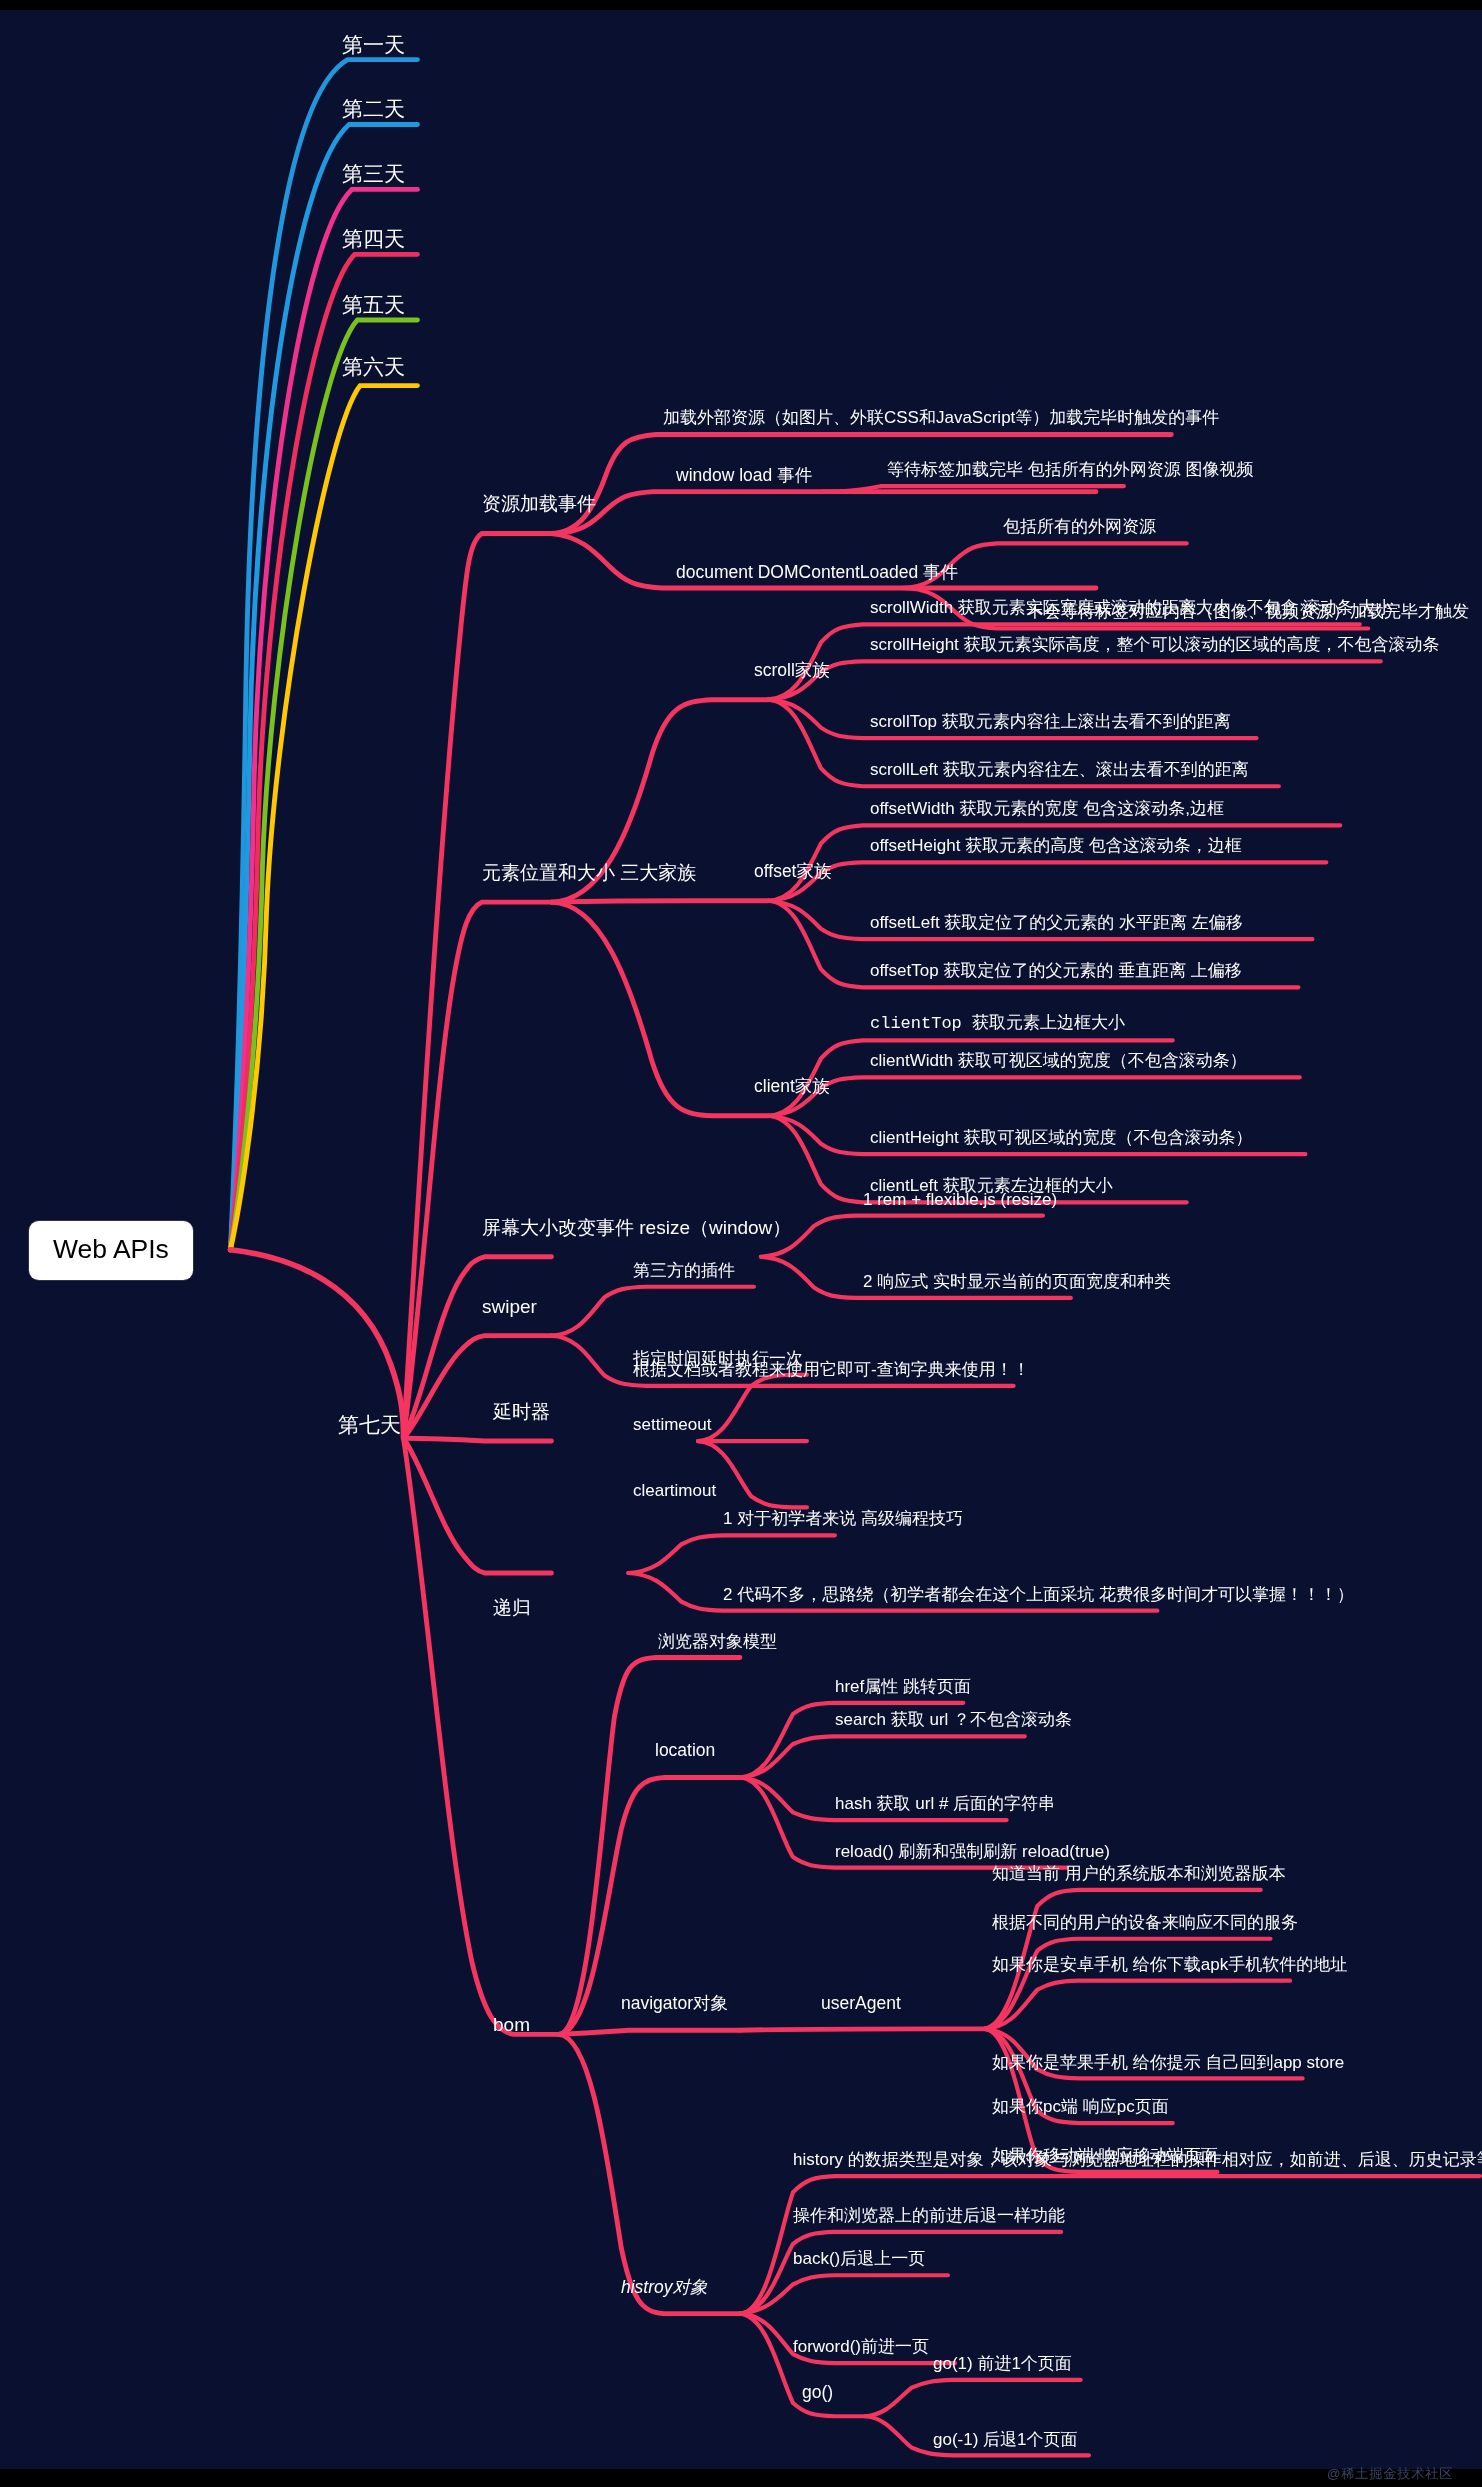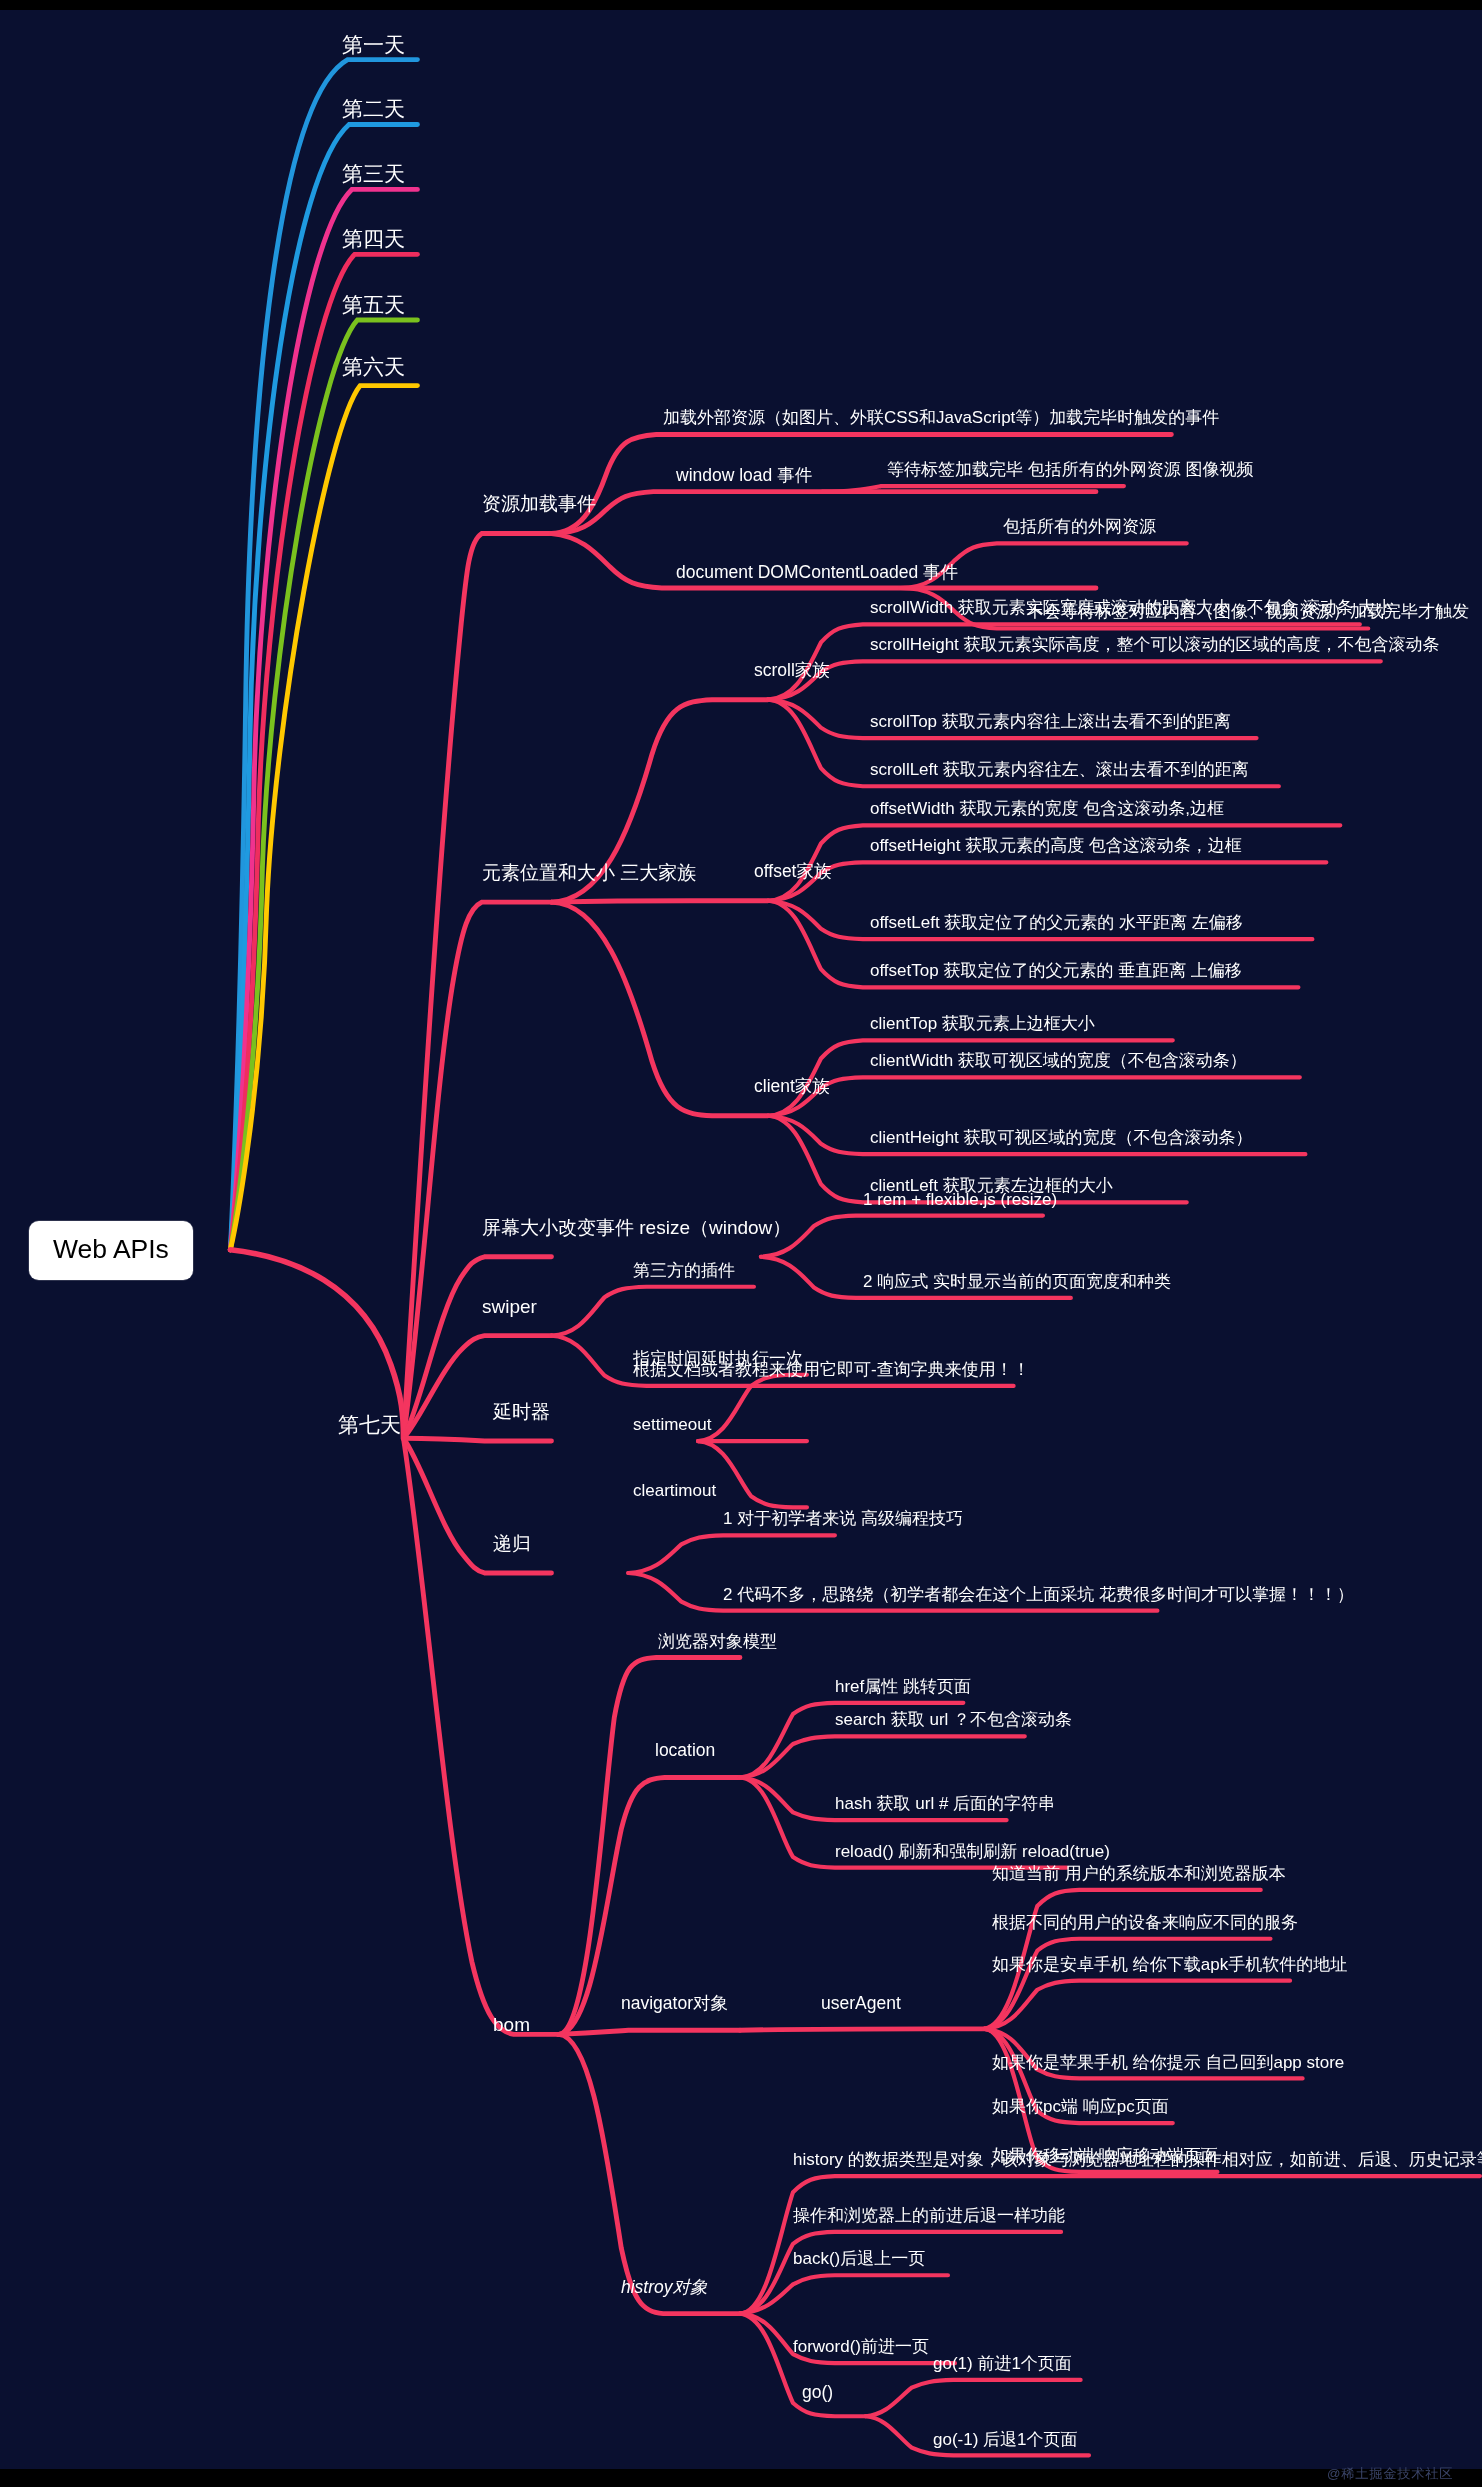--- a/index.html
+++ b/index.html
@@ -233,21 +233,21 @@
     <span>offsetWidth  获取元素的宽度 包含这滚动条,边框</span></div>
   <div class="node leaf" style="left:870px;top:837px;">
     <span>offsetHeight 获取元素的高度 包含这滚动条，边框</span></div>
   <div class="node leaf" style="left:870px;top:914px;">
     <span>offsetLeft   获取定位了的父元素的 水平距离 左偏移</span></div>
   <div class="node leaf" style="left:870px;top:962px;">
     <span>offsetTop   获取定位了的父元素的 垂直距离 上偏移</span></div>
 
   <div class="node lvl3" style="left:754px;top:1077px;">
     <span>client家族</span></div>
-  <div class="node leaf" style="left:870px;top:1015px;">
+  <div class="node leaf" style="left:870px;top:1015px;font-family:Liberation Mono, monospace;">
     <span>clientTop     获取元素上边框大小</span></div>
   <div class="node leaf" style="left:870px;top:1052px;">
     <span>clientWidth    获取可视区域的宽度（不包含滚动条）</span></div>
   <div class="node leaf" style="left:870px;top:1129px;">
     <span>clientHeight   获取可视区域的宽度（不包含滚动条）</span></div>
   <div class="node leaf" style="left:870px;top:1177px;">
     <span>clientLeft    获取元素左边框的大小</span></div>
 
   <div class="node lvl2" style="left:482px;top:1218px;">
     <span>屏幕大小改变事件 resize（window）</span></div>
@@ -265,21 +265,21 @@
 
   <div class="node lvl2" style="left:493px;top:1402px;">
     <span>延时器</span></div>
   <div class="node leaf" style="left:633px;top:1350px;">
     <span>指定时间延时执行一次</span></div>
   <div class="node leaf" style="left:633px;top:1416px;">
     <span>settimeout</span></div>
   <div class="node leaf" style="left:633px;top:1482px;">
     <span>cleartimout</span></div>
 
-  <div class="node lvl2" style="left:493px;top:1534px;">
+  <div class="node lvl2" style="left:493px;top:1598px;">
     <span>递归</span></div>
   <div class="node leaf" style="left:723px;top:1510px;">
     <span>1 对于初学者来说 高级编程技巧</span></div>
   <div class="node leaf" style="left:723px;top:1586px;">
     <span>2 代码不多，思路绕（初学者都会在这个上面采坑 花费很多时间才可以掌握！！！）</span></div>
 
   <div class="node lvl2" style="left:493px;top:2015px;">
     <span>bom</span></div>
   <div class="node leaf" style="left:658px;top:1633px;">
     <span>浏览器对象模型</span></div>

